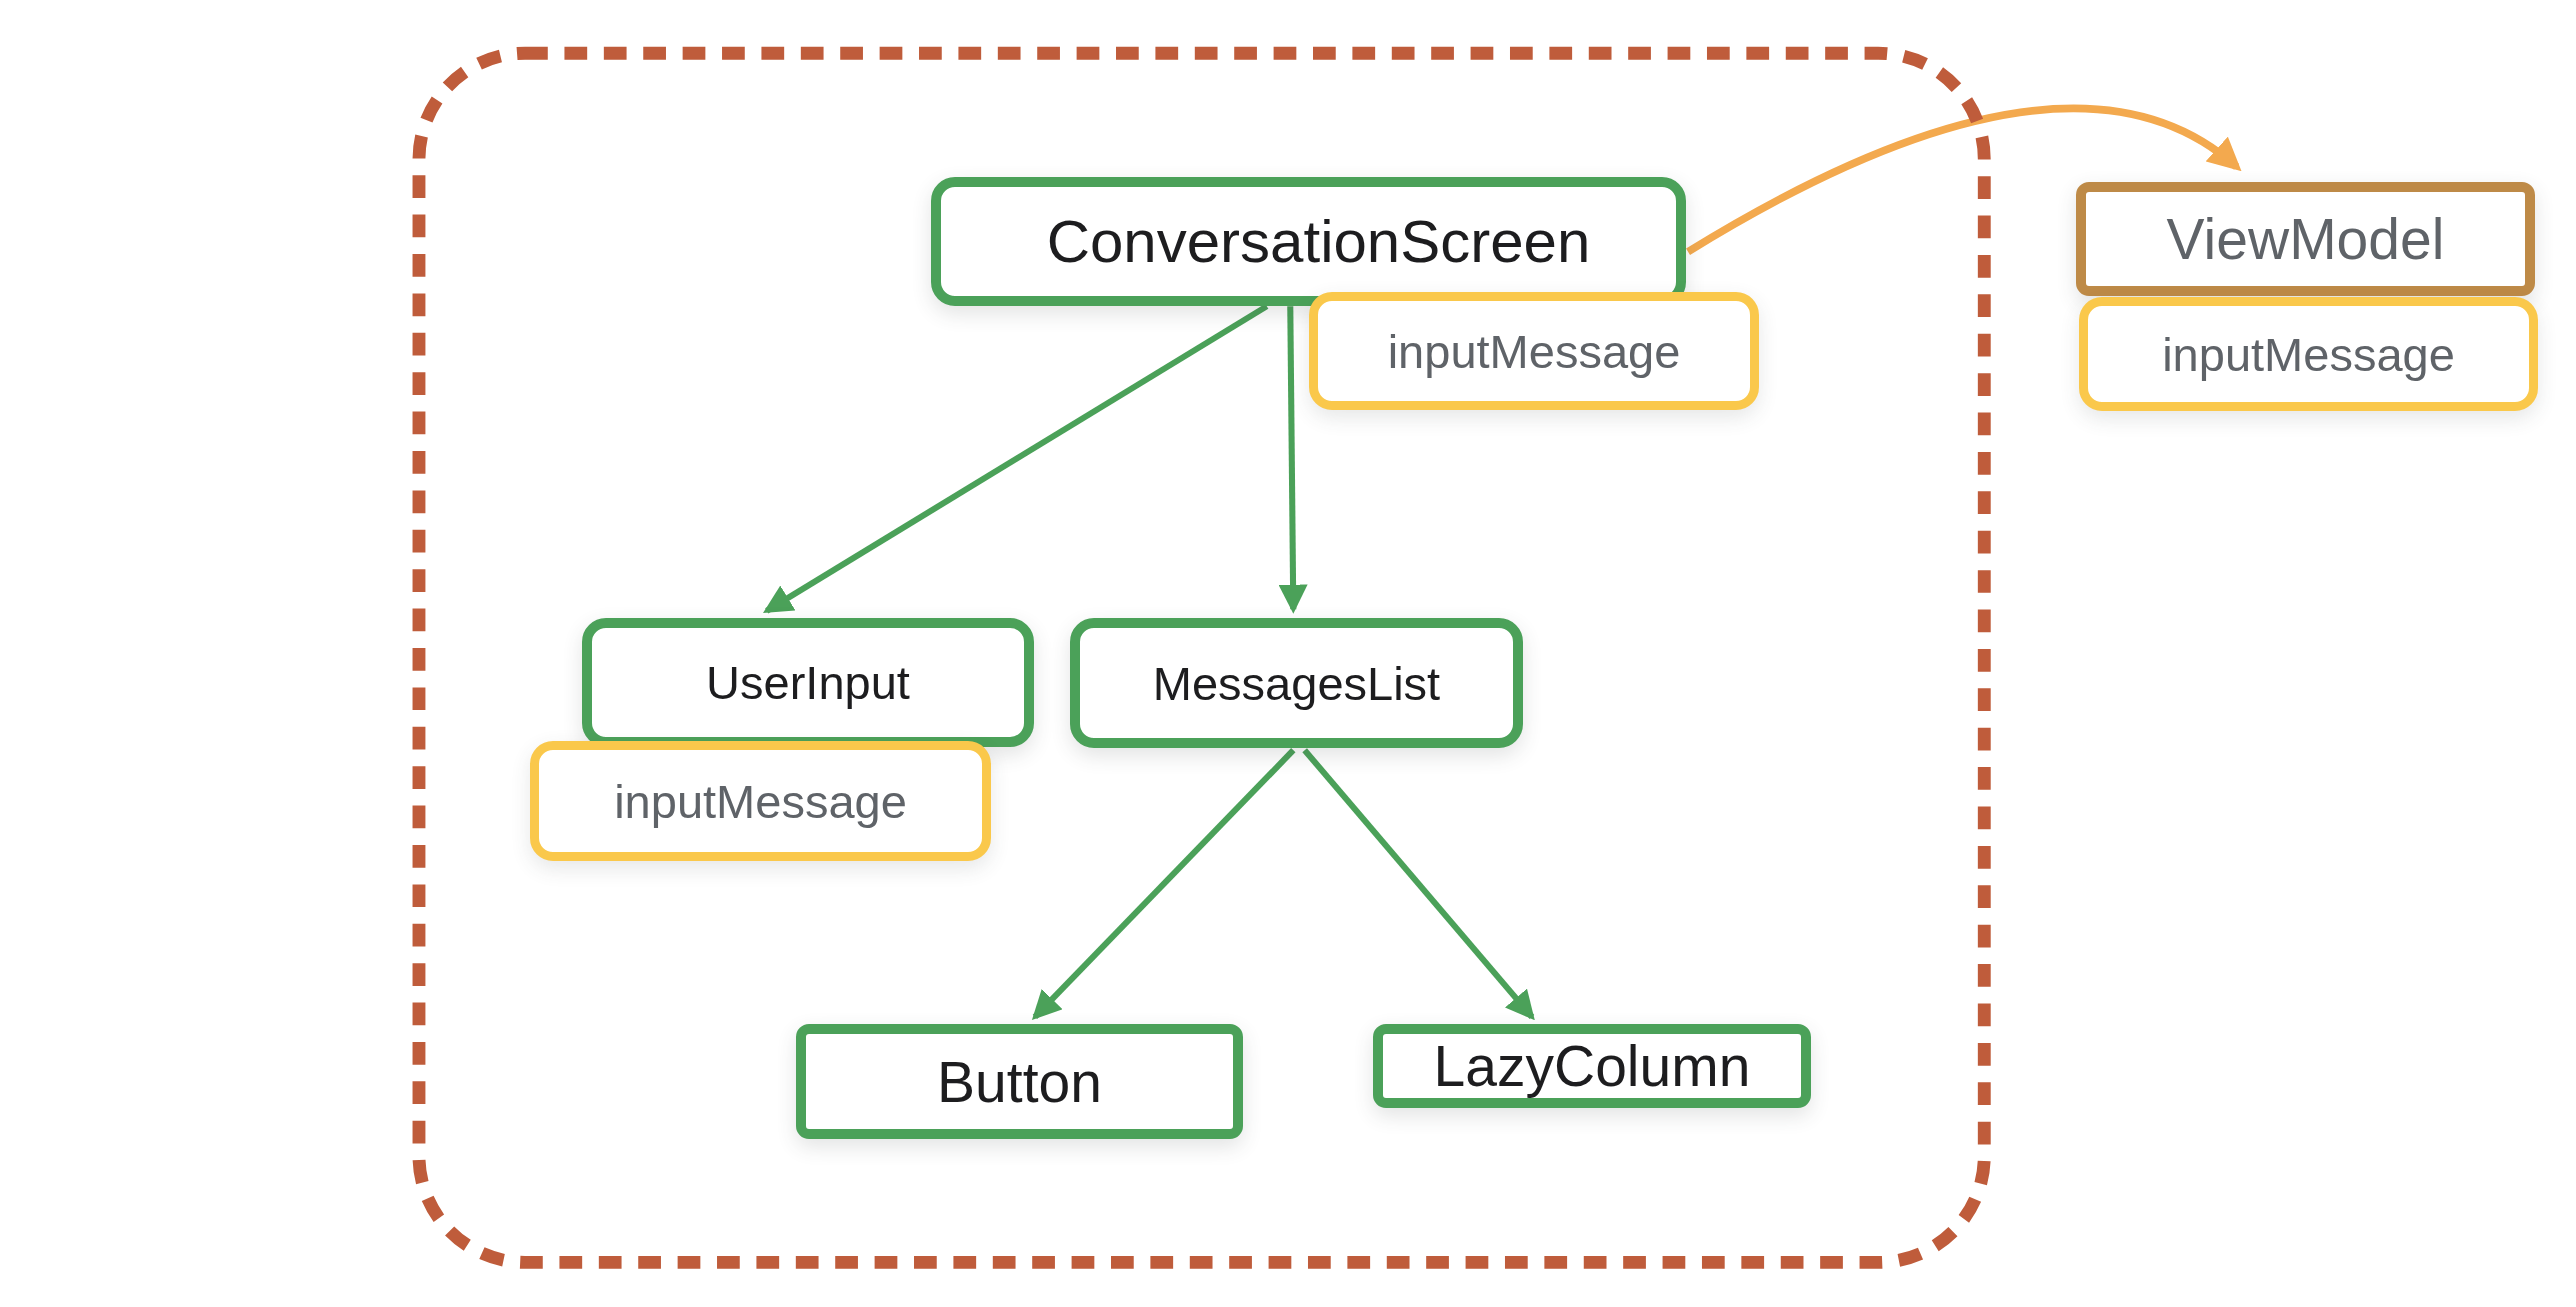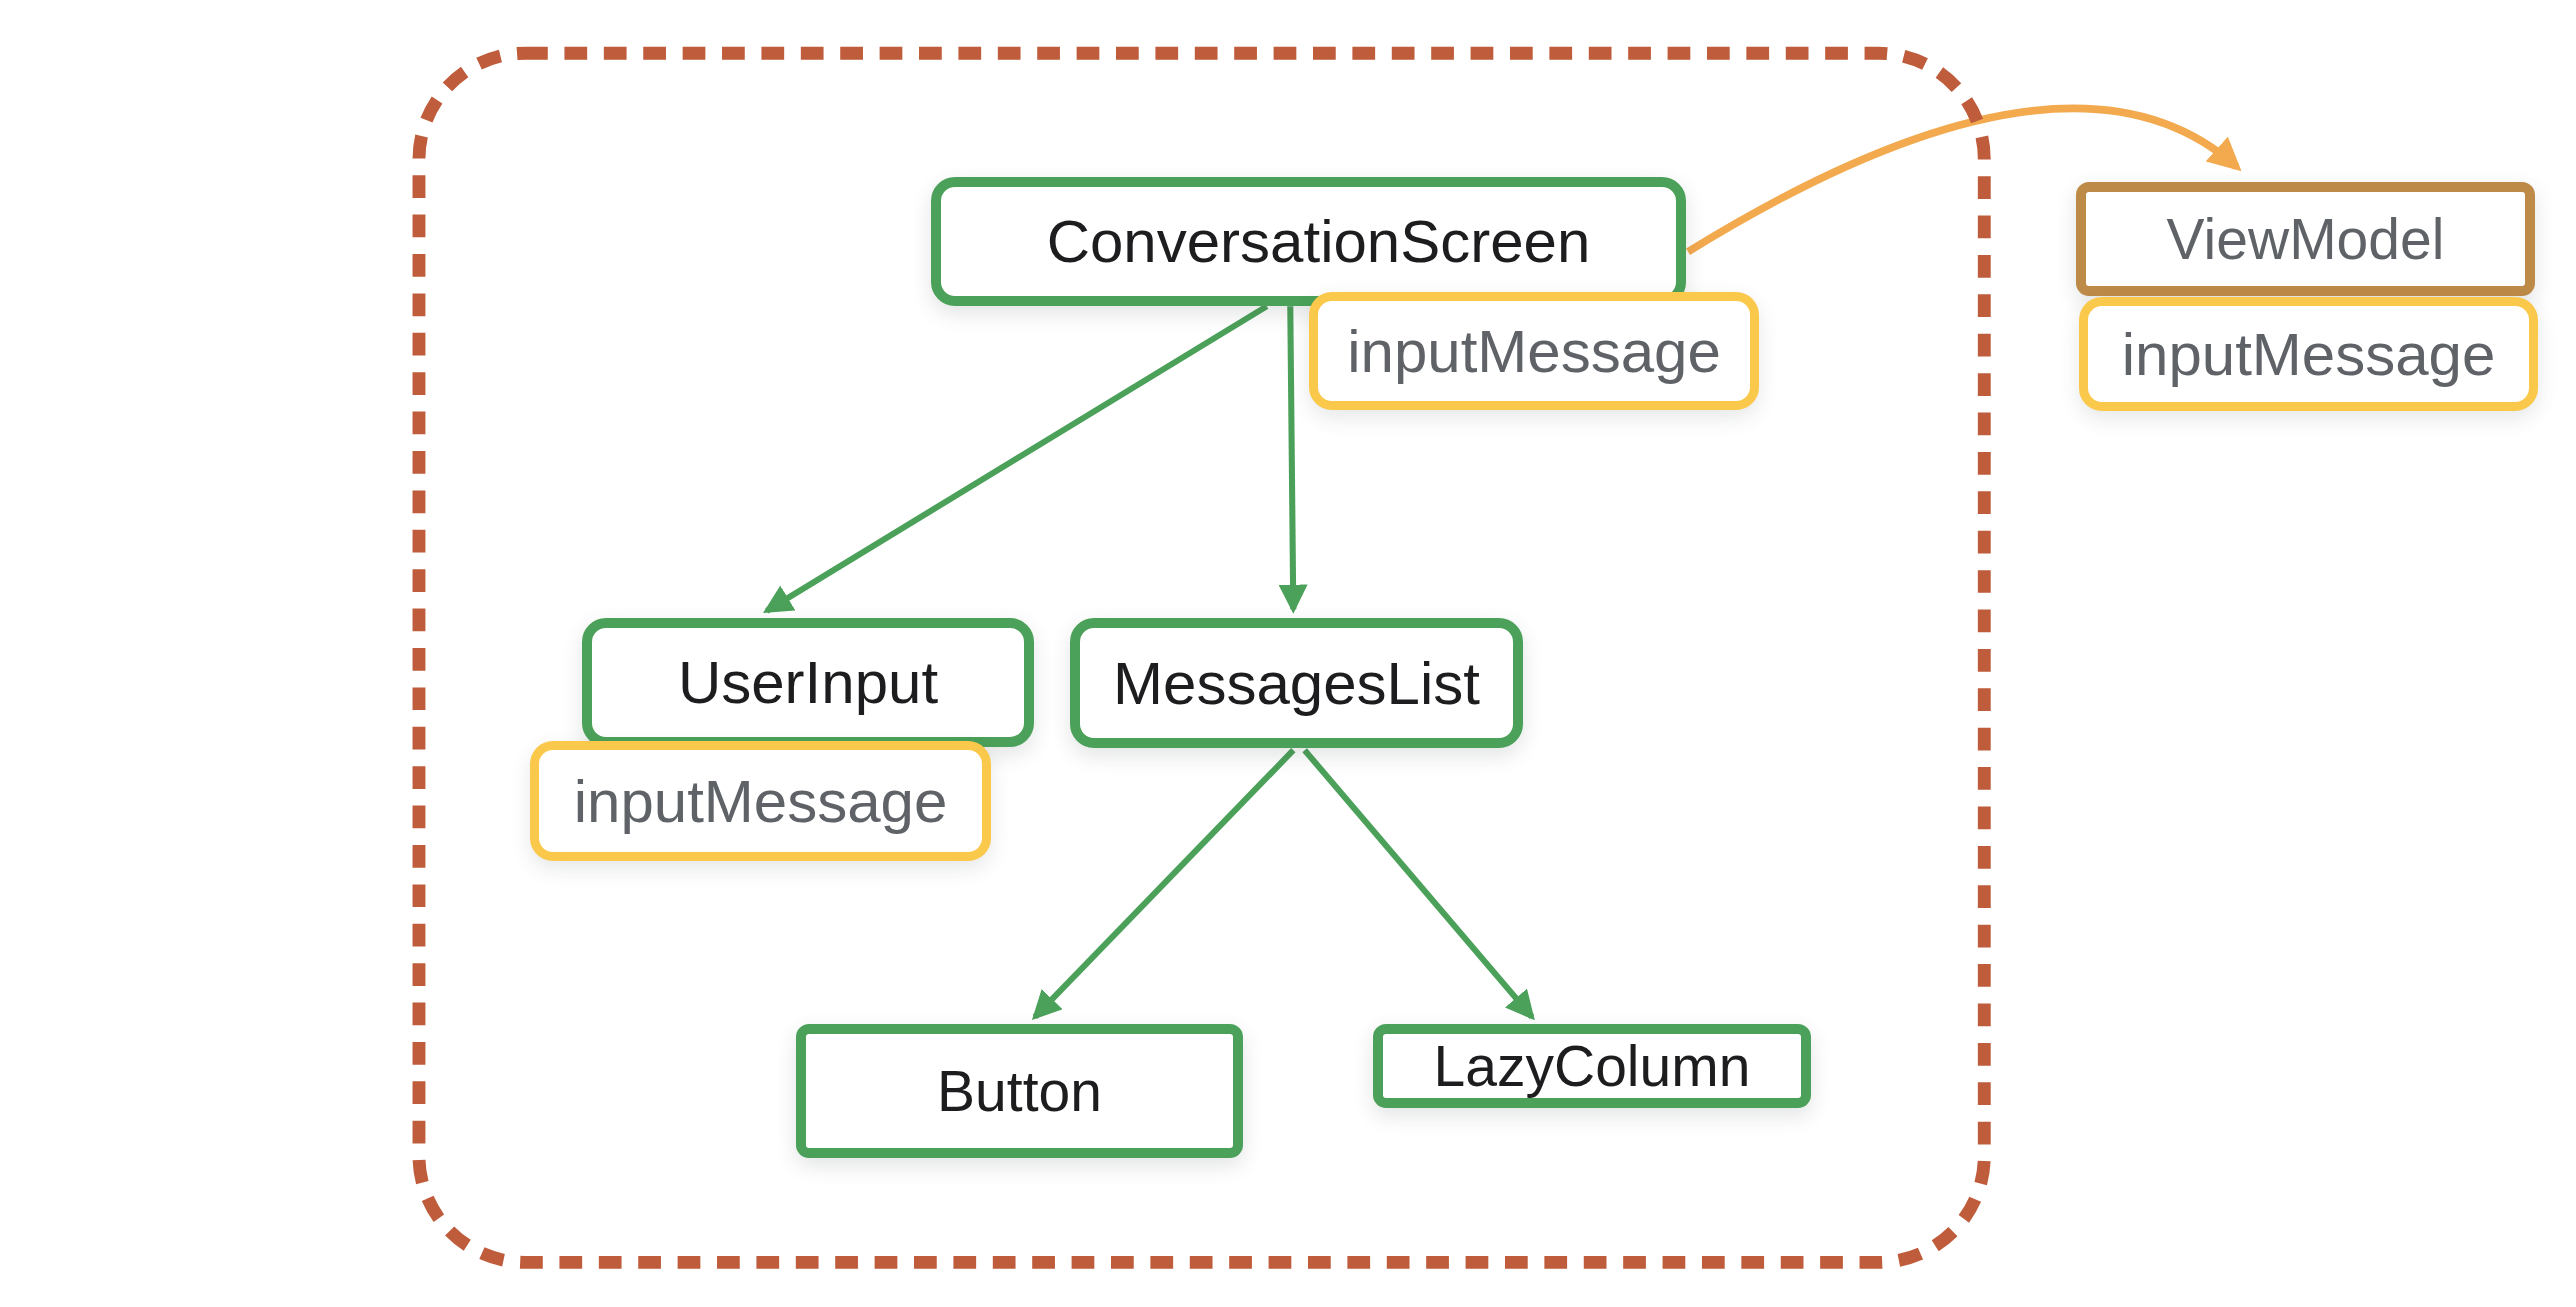--- a/index.html
+++ b/index.html
@@ -33,21 +33,21 @@
     background:#ffffff;
     display:flex;align-items:center;justify-content:center;
     border:9.8px solid #FAC84B;
     border-radius:23px;
     box-shadow:0 7.6px 19.7px rgba(60,64,67,0.12);
     color:#5f6368;
     z-index:3;
     white-space:nowrap;
   }
   .fs64{font-size:60px;padding-left:20px;}
-  .fs62{font-size:60px;}
+  .fs62{font-size:47px;}
   .fs60{font-size:57px;border-radius:13px;}
   #region-title{
     position:absolute;
     left:47px;top:915px;
     z-index:4;
     background:#ffffff;
     padding:19.7px 29px;
     font-size:73px;
     font-weight:700;
     letter-spacing:-0.8px;
@@ -87,21 +87,21 @@
   </div>
 
   <div class="node green fs62" style="left:535px;top:618px;width:452px;height:129px;margin-left:47px;">
     <span>UserInput</span>
   </div>
 
   <div class="node green fs62" style="left:1070px;top:618px;width:453px;height:130px;">
     <span>MessagesList</span>
   </div>
 
-  <div class="node green fs60" style="left:796px;top:1024px;width:447px;height:134px;">
+  <div class="node green fs60" style="left:796px;top:1024px;width:447px;height:115px;">
     <span>Button</span>
   </div>
 
   <div class="node green fs60" style="left:1373px;top:1024px;width:438px;height:84px;">
     <span>LazyColumn</span>
   </div>
 
   <div class="node tan fs60" style="left:2076px;top:182px;width:459px;height:114px;">
     <span>ViewModel</span>
   </div>

